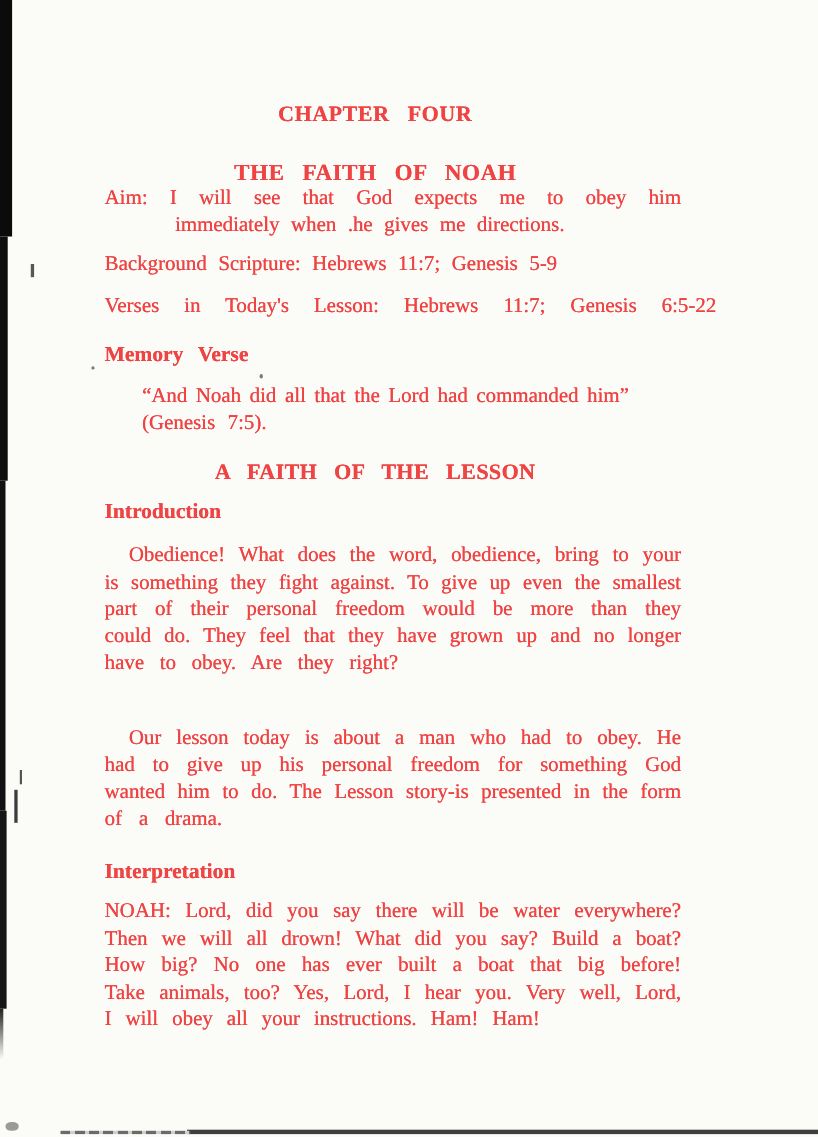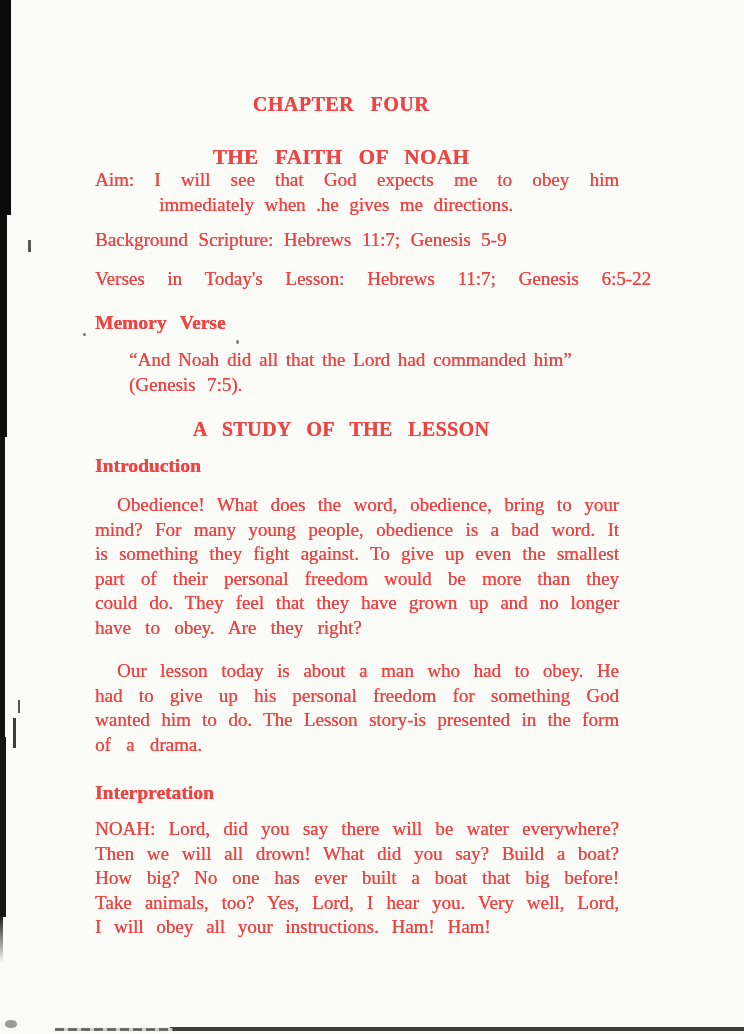--- a/index.html
+++ b/index.html
@@ -94,27 +94,26 @@
 
     <div class="blk verses line fill">Verses in Today's Lesson: Hebrews 11:7; Genesis 6:5-22</div>
 
     <div class="blk mem-head line bold">Memory Verse</div>
 
     <div class="blk mem-verse">
       <div class="line mem-l1">“And Noah did all that the Lord had commanded him”</div>
       <div class="line mem-l2">(Genesis 7:5).</div>
     </div>
 
-    <div class="blk center study">A STUDY OF THE LESSON</div>
+    <div class="blk center study">A FAITH OF THE LESSON</div>
 
     <div class="blk intro-head line bold">Introduction</div>
 
     <div class="blk para1">
       <div class="line fill indent">Obedience! What does the word, obedience, bring to your</div>
-      <div class="line fill">mind? For many young people, obedience is a bad word. It</div>
       <div class="line fill">is something they fight against. To give up even the smallest</div>
       <div class="line fill">part of their personal freedom would be more than they</div>
       <div class="line fill">could do. They feel that they have grown up and no longer</div>
       <div class="line last-wide">have to obey. Are they right?</div>
     </div>
 
     <div class="blk para2">
       <div class="line fill indent">Our lesson today is about a man who had to obey. He</div>
       <div class="line fill">had to give up his personal freedom for something God</div>
       <div class="line fill">wanted him to do. The Lesson story-is presented in the form</div>

